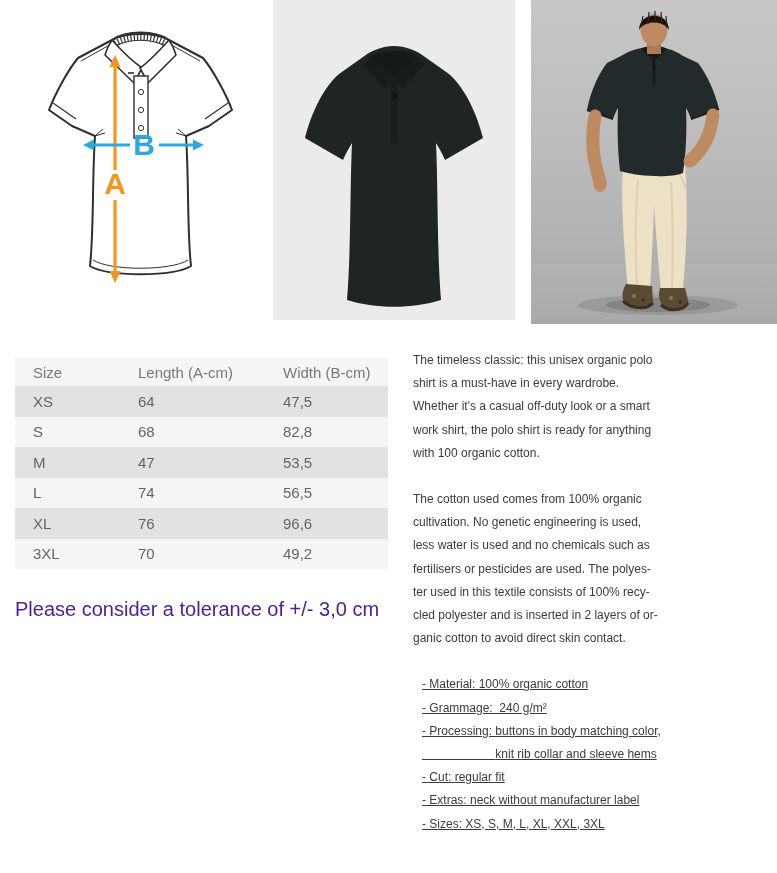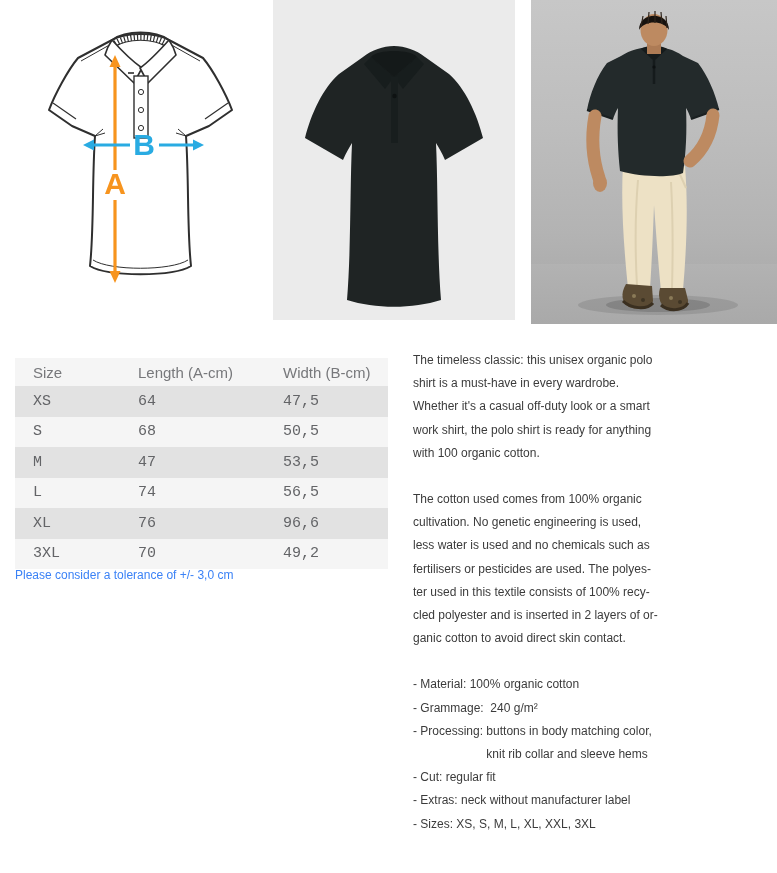--- a/index.html
+++ b/index.html
@@ -13,29 +13,29 @@
   .model-panel{position:absolute;left:531px;top:0;width:246px;height:324px;
     background:linear-gradient(180deg,#c7c7c7 0%,#bdbdbd 40%,#b3b3b3 72%,#a5a5a5 100%);}
   .diagram-panel svg,.flat-panel svg,.model-panel svg{display:block;width:100%;height:100%;}
   
   .size-table{
     position:absolute;left:15px;top:358px;width:373px;
     border-collapse:collapse;table-layout:fixed;
     font-size:15px;color:#636467;
   }
   .size-table th{font-weight:normal;text-align:left;color:#77787b;background:#f5f5f5;height:26px;}
-  .size-table td{height:28.5px;font-family:Liberation Mono, monospace;}
+  .size-table td{height:28.5px;}
   .size-table .c1{padding-left:18px;}
   .size-table tbody tr:nth-child(odd) td{background:#e2e2e2;}
   .size-table tbody tr:nth-child(even) td{background:#f5f5f5;}
   
-  .tolerance{position:absolute;left:15px;top:568px;font-size:12px;color:#3b82f6;}
+  .tolerance{position:absolute;left:15px;top:598px;font-size:20px;color:#4c1d95;}
   .desc{position:absolute;left:413px;top:349px;width:352px;font-size:12px;line-height:23.2px;color:#3b3b3b;}
   .desc p{margin:0 0 23px 0;white-space:pre-line;}
-  .desc .bullets{margin:0;white-space:pre-wrap;}
+  .desc .bullets{margin:9px;white-space:pre-wrap;text-decoration:underline;}
 </style>
 </head>
 <body>
 
 <div class="page">
 
   <div class="diagram-panel">
     <svg viewBox="0 0 205 270">
 
       <path d="M74,20 L40,38 C30,50 17,74 11,90 L34,106 L57,116
@@ -156,21 +156,21 @@
     </thead>
     <tbody>
       <tr>
         <td class="c1">XS</td>
         <td>64</td>
         <td>47,5</td>
       </tr>
       <tr>
         <td class="c1">S</td>
         <td>68</td>
-        <td>50,5</td>
+        <td>82,8</td>
       </tr>
       <tr>
         <td class="c1">M</td>
         <td>47</td>
         <td>53,5</td>
       </tr>
       <tr>
         <td class="c1">L</td>
         <td>74</td>
         <td>56,5</td>

